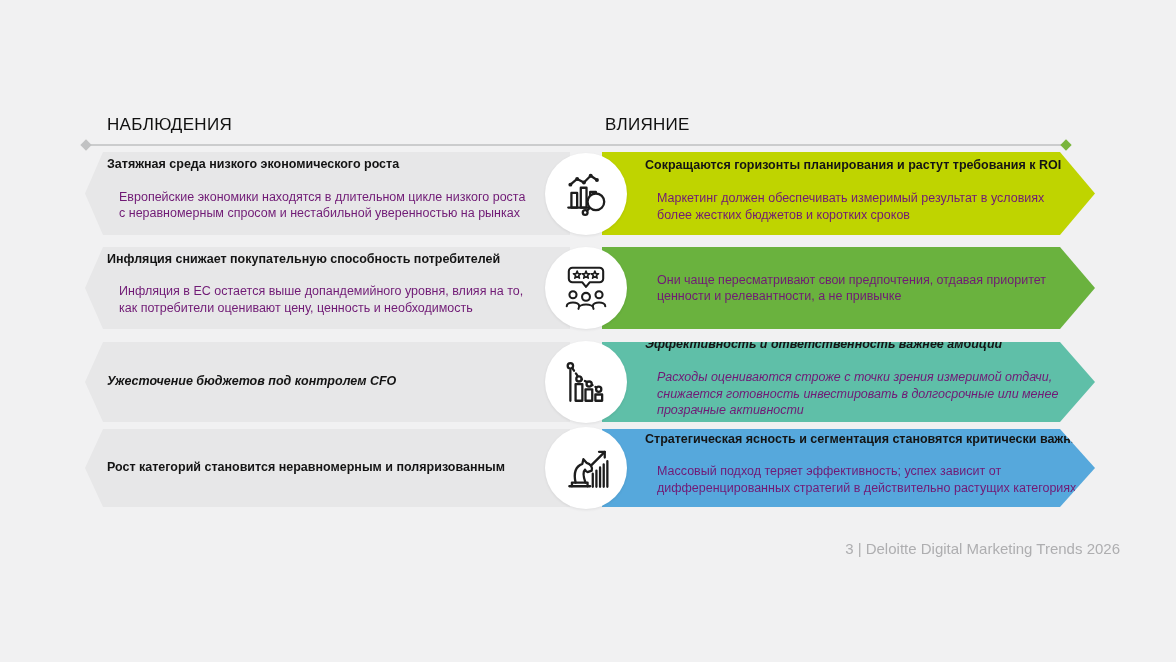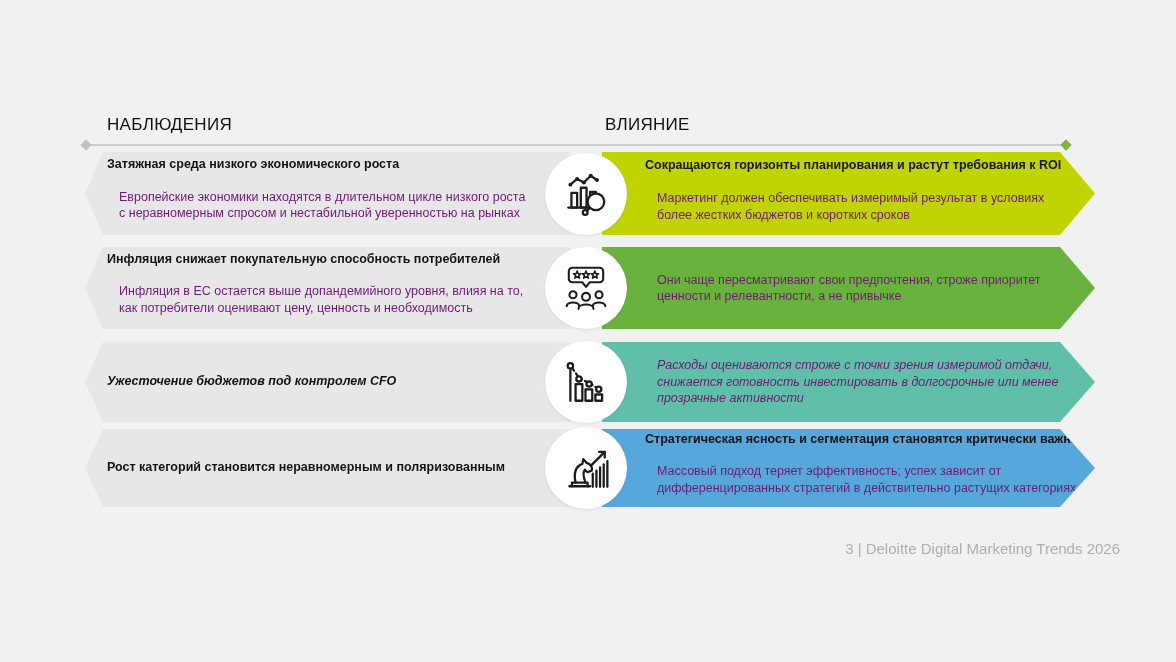--- a/index.html
+++ b/index.html
@@ -108,21 +108,21 @@
     </div>
   </div>
 
   <div class="row r2">
     <div class="obs-box">
       <p class="box-title">Инфляция снижает покупательную способность потребителей</p>
       <p class="box-body">Инфляция в ЕС остается выше допандемийного уровня, влияя на то,
 как потребители оценивают цену, ценность и необходимость</p>
     </div>
     <div class="impact-box" style="background-color: rgb(106, 178, 62);">
-      <p class="box-body">Они чаще пересматривают свои предпочтения, строже приоритет
+      <p class="box-body">Они чаще пересматривают свои предпочтения, отдавая приоритет
 ценности и релевантности, а не привычке</p>
     </div>
     <div class="icon-circle">
       <svg viewBox="0 0 48 48" width="50" height="50">
         <defs>
           <path id="star5" d="M0,-3.8 L0.95,-1.3 L3.6,-1.18 L1.54,0.5 L2.23,3.1 L0,1.62 L-2.23,3.1 L-1.54,0.5 L-3.6,-1.18 L-0.95,-1.3 Z"></path>
         </defs>
         <g class="ink" fill="none" stroke-width="2" stroke-linecap="round" stroke-linejoin="round">
           <path d="M11 4.5 h26 a3.5,3.5 0 0 1 3.5,3.5 v7 a3.5,3.5 0 0 1 -3.5,3.5 h-9.5 l-3.5,4.5 -3.5,-4.5 H11 a3.5,3.5 0 0 1 -3.5,-3.5 v-7 a3.5,3.5 0 0 1 3.5,-3.5 z"></path>
           <use href="#star5" transform="translate(15.5,11.5)" stroke-width="1.5"></use>
@@ -137,20 +137,21 @@
         </g>
       </svg>
     </div>
   </div>
 
   <div class="row r3">
     <div class="obs-box">
       <p class="box-title">Ужесточение бюджетов под контролем CFO</p>
     </div>
     <div class="impact-box" style="background-color: rgb(95, 191, 168);">
+      <p class="box-title">Эффективность и ответственность важнее амбиций</p>
       <p class="box-body">Расходы оцениваются строже с точки зрения измеримой отдачи,
 снижается готовность инвестировать в долгосрочные или менее
 прозрачные активности</p>
     </div>
     <div class="icon-circle">
       <svg viewBox="0 0 48 48" width="50" height="50">
         <g class="ink" fill="none" stroke-width="2.2" stroke-linecap="round" stroke-linejoin="round">
           <circle cx="9" cy="8.5" r="2.6"></circle>
           <path d="M9 12.5 V42"></path>
           <rect x="14" y="26" width="6.5" height="16"></rect>

